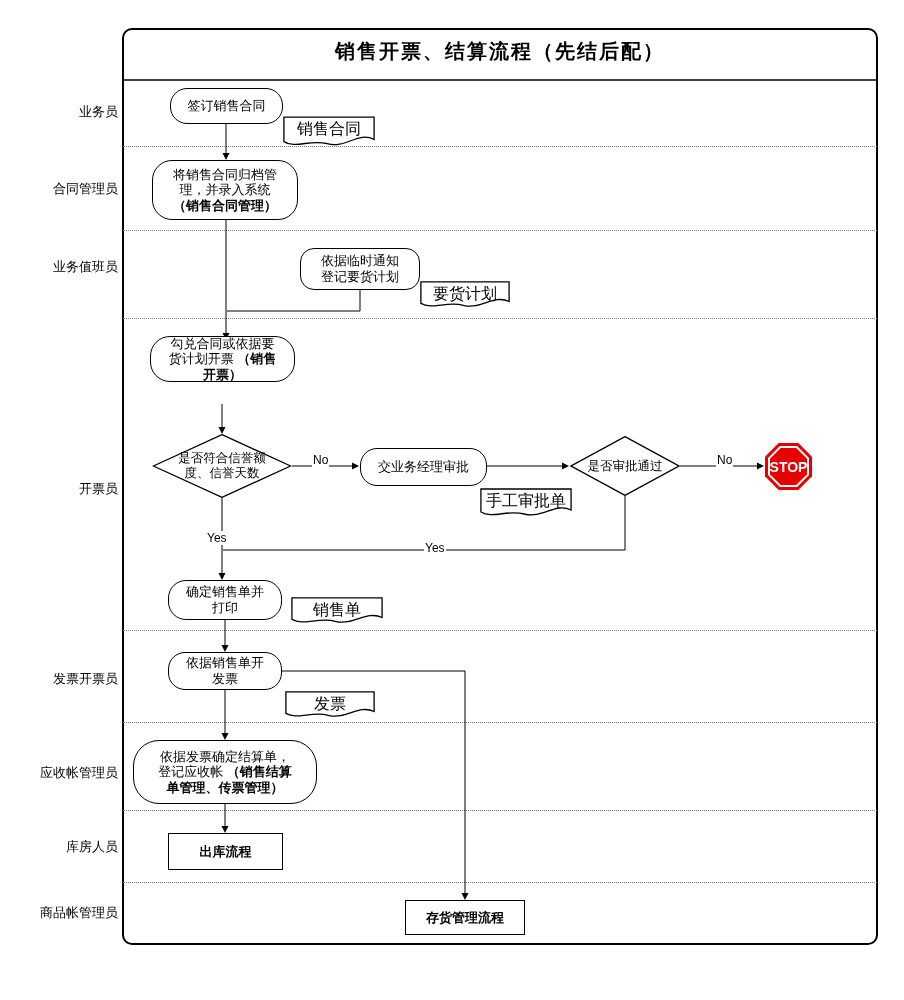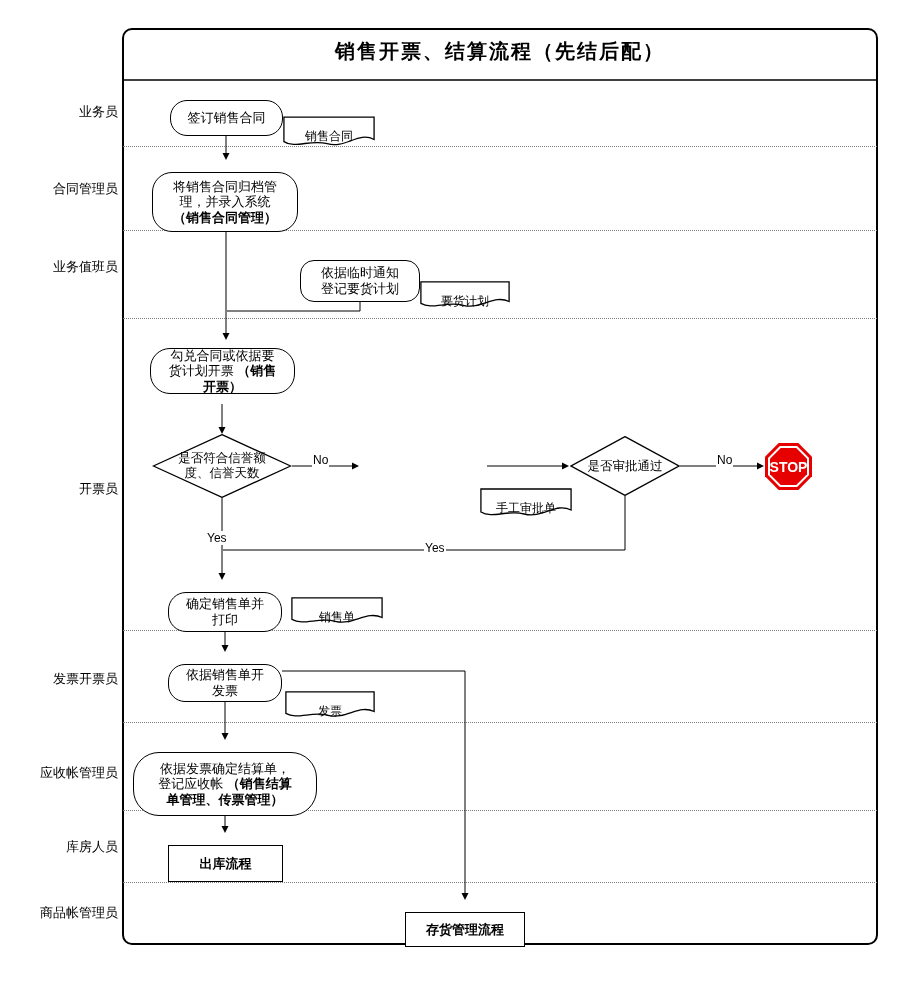--- a/index.html
+++ b/index.html
@@ -15,36 +15,36 @@
   .lane-label { position:absolute; left:6px; width:112px; text-align:right; font-size:13px; }
   .lane-sep { position:absolute; left:123px; width:754px; height:0; border-top:1px dotted #808080; }
 
   .wires { position:absolute; left:0; top:0; width:904px; height:1000px; pointer-events:none; }
   .wires path { fill:none; stroke:#000; stroke-width:1; }
   .wires .thick { stroke-width:1.5; }
   .wires polygon { fill:#000; stroke:none; }
 
   .node { position:absolute; border:1.4px solid #000; background:#fff;
           display:flex; align-items:center; justify-content:center;
-          font-size:13px; line-height:1.2; padding:2px 5px;margin-top:12px; }
+          font-size:13px; line-height:1.2; padding:2px 5px; }
   .txt { text-align:center; white-space:pre-line; }
   .rect { font-weight:bold; }
 
   .diamond { position:absolute; }
   .diamond svg { position:absolute; left:0; top:0; width:100%; height:100%; }
   .diamond polygon { fill:#fff; stroke:#000; stroke-width:1.3; }
   .diamond .dl { position:relative; z-index:1; width:100%; height:100%;
                  display:flex; align-items:center; justify-content:center;
                  text-align:center; font-size:12.5px; line-height:1.18; white-space:pre-line; }
 
   .doc { position:absolute; }
   .doc svg { position:absolute; left:0; top:0; width:100%; height:100%; }
   .doc path { fill:#fff; stroke:#000; stroke-width:1.3; }
   .doc .dl { position:relative; z-index:1; display:block; text-align:center;
-             font-size:12px; padding-top:12px; white-space:pre-line; }
+             font-size:16px; padding-top:3px; white-space:pre-line; }
 
   .edge-label { position:absolute; font-family:Liberation Sans, sans-serif;
                 font-size:12px; background:#fff; padding:0 1px; }
 
   .stop { position:absolute; left:765px; top:443px; width:47px; height:47px; }
   .oct { position:absolute; clip-path:polygon(29% 0,71% 0,100% 29%,100% 71%,71% 100%,29% 100%,0 71%,0 29%); }
   .o1 { left:0; top:0; right:0; bottom:0; background:#e60000; }
   .o2 { left:3px; top:3px; right:3px; bottom:3px; background:#ffffff; }
   .o3 { left:5px; top:5px; right:5px; bottom:5px; background:#e60000; }
   .stop-text { position:absolute; left:0; top:0; width:100%; height:100%; z-index:1;
@@ -140,20 +140,23 @@
   </div>
 
   <div class="diamond" style="left:152px;top:434px;width:140px;height:64px">
     <svg viewBox="0 0 100 100" preserveAspectRatio="none">
         <polygon vector-effect="non-scaling-stroke" points="50,1 99,50 50,99 1,50"></polygon>
       </svg>
     <span class="dl">是否符合信誉额
 度、信誉天数</span>
   </div>
 
+  <div class="node" style="left:360px;top:448px;width:127px;height:38px;border-radius:17px">
+    <div class="txt"><span>交业务经理审批</span></div>
+  </div>
 
   <div class="doc" style="left:480px;top:488px;width:92px;height:30px">
     <svg viewBox="0 0 100 30" preserveAspectRatio="none">
         <path vector-effect="non-scaling-stroke" d="M1 1 H99 V22 C82 14 68 31 48 26 C30 21.5 13 31 1 24 Z"></path>
       </svg>
     <span class="dl">手工审批单</span>
   </div>
 
   <div class="diamond" style="left:570px;top:436px;width:110px;height:60px">
     <svg viewBox="0 0 100 100" preserveAspectRatio="none">

